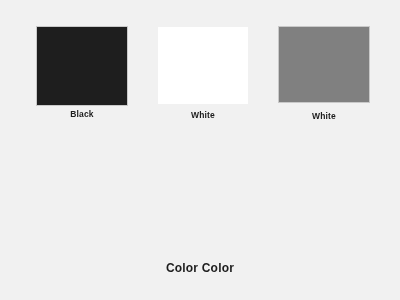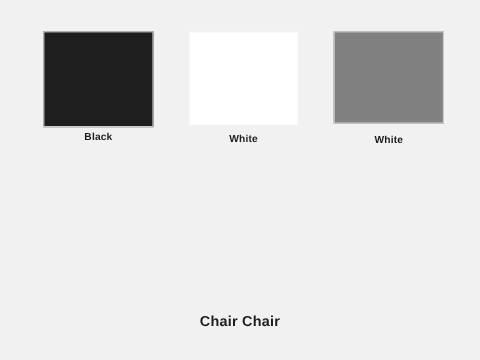--- a/index.html
+++ b/index.html
@@ -91,15 +91,15 @@
   <div class="swatch-group" id="group-black">
     <div class="swatch-chip" id="chip-black" style="background: rgb(30, 30, 30); border-color: rgb(201, 201, 201);"></div>
     <div class="swatch-label" id="label-black">Black</div>
   </div>
 
   <div class="swatch-group" id="group-grey">
     <div class="swatch-chip" id="chip-grey" style="background: rgb(128, 128, 128); border-color: rgb(201, 201, 201);"></div>
     <div class="swatch-label" id="label-grey">White</div>
   </div>
 
-  <div id="chart-title">Chair Chair</div>
+  <div id="chart-title">Color Color</div>
 
 </div>
 
 </body></html>

